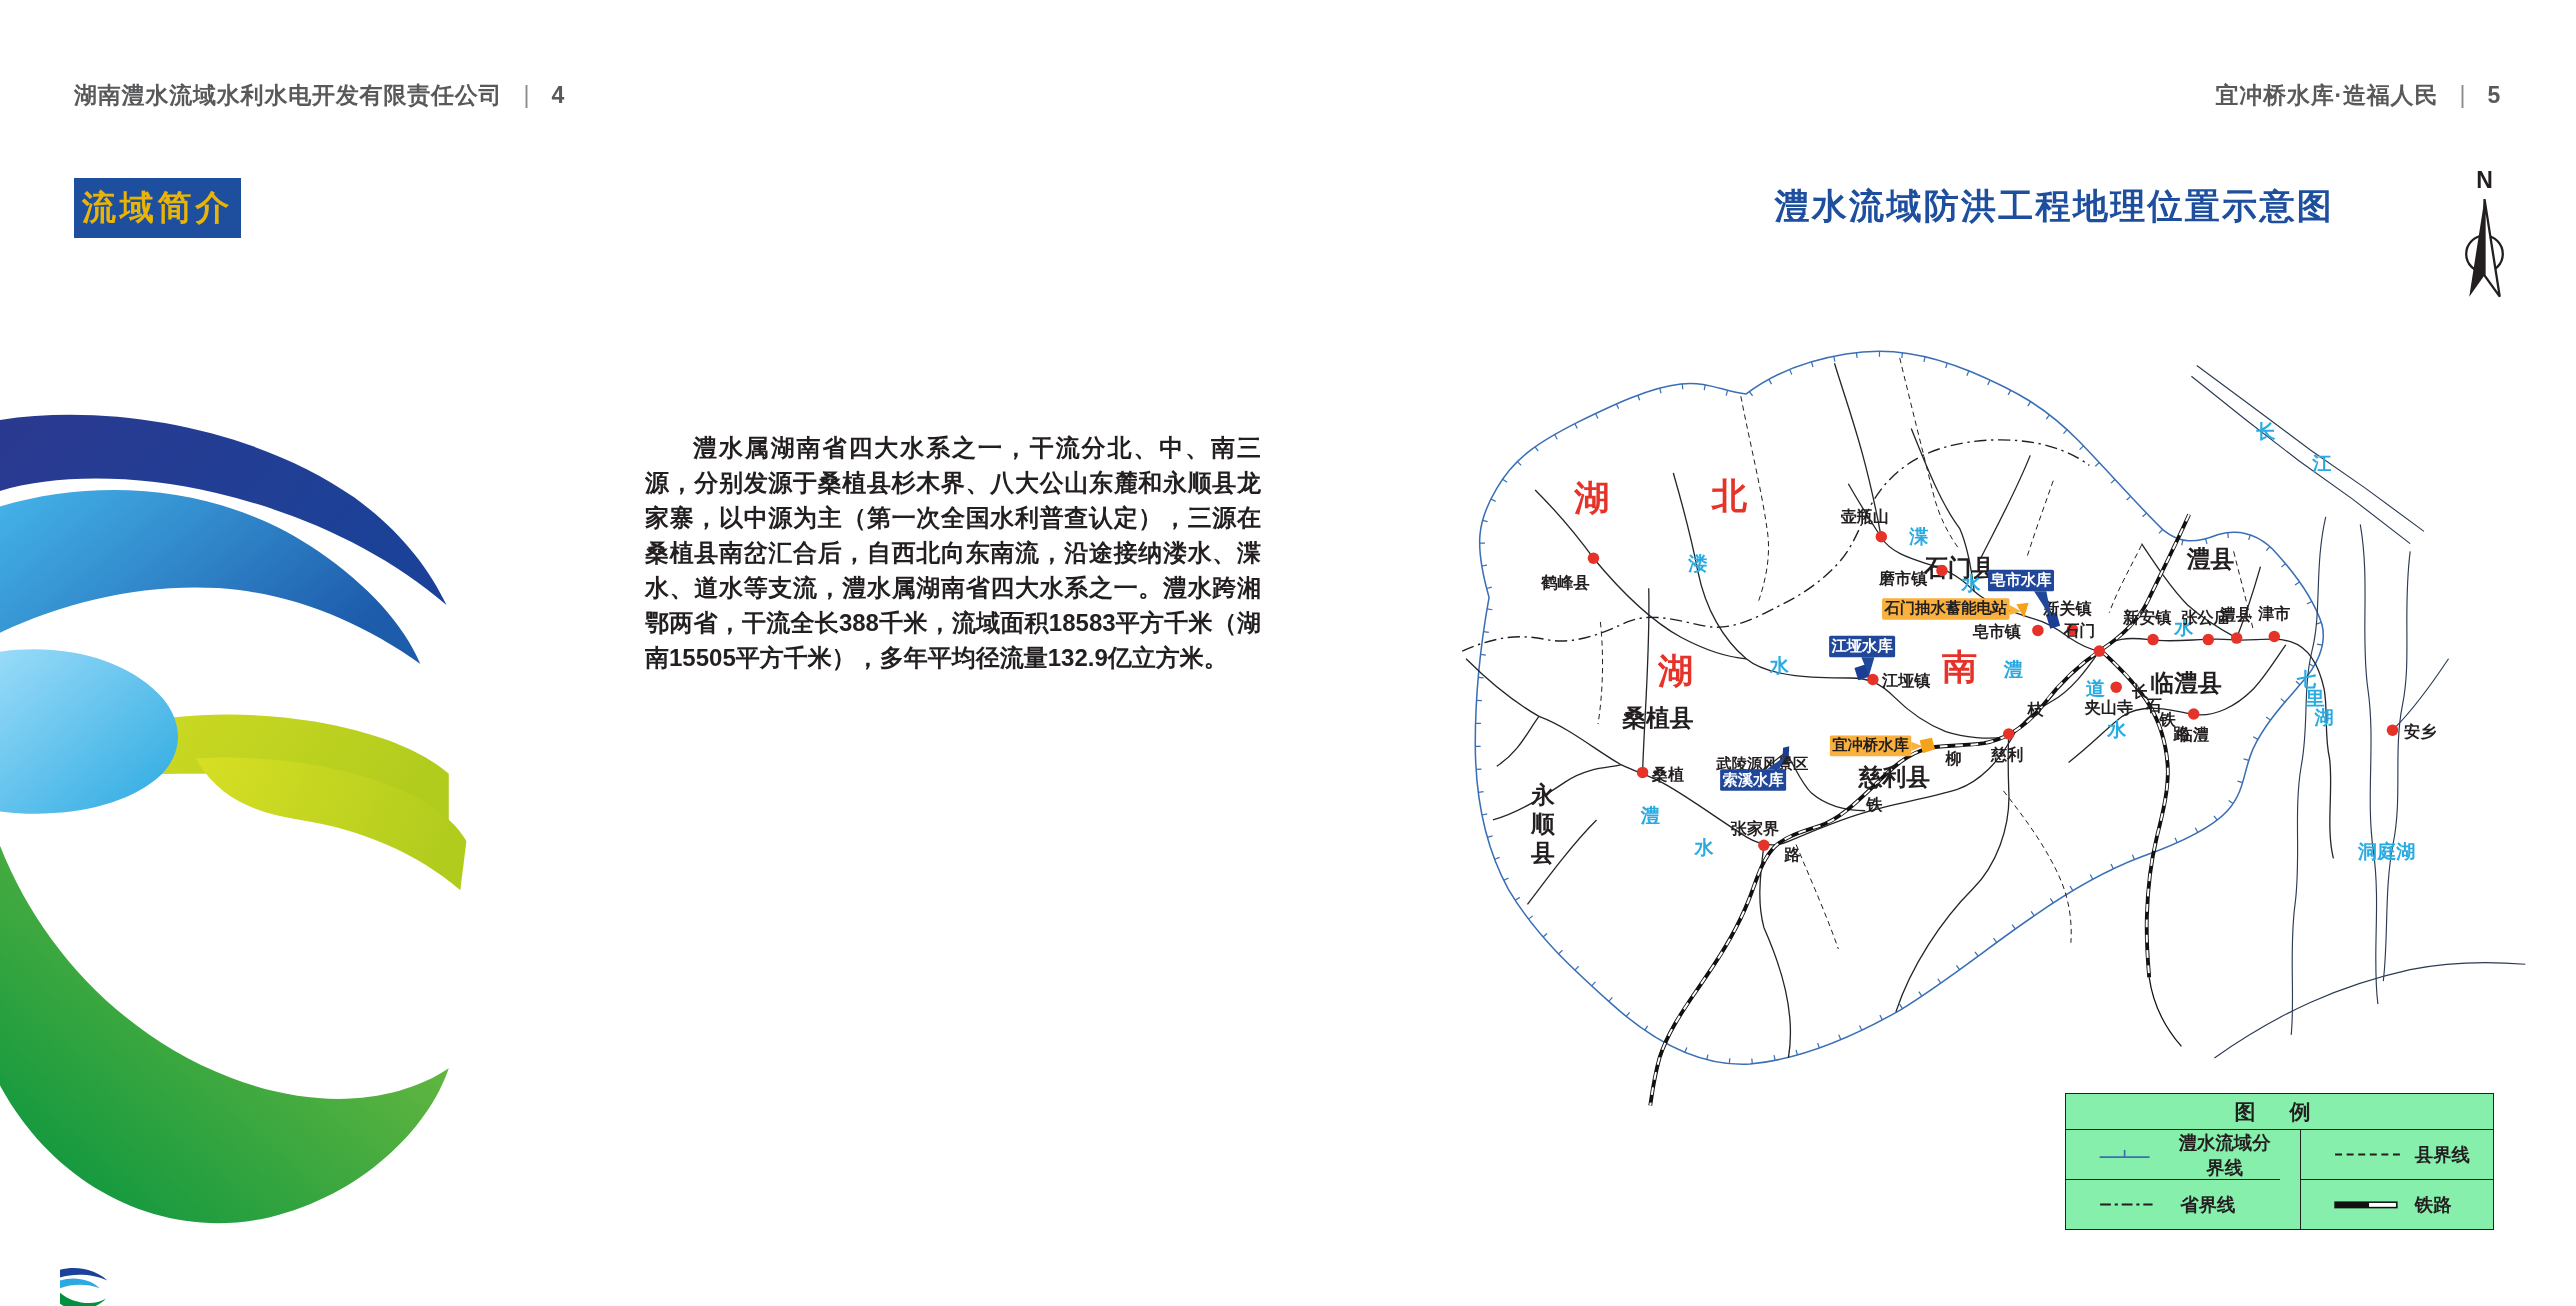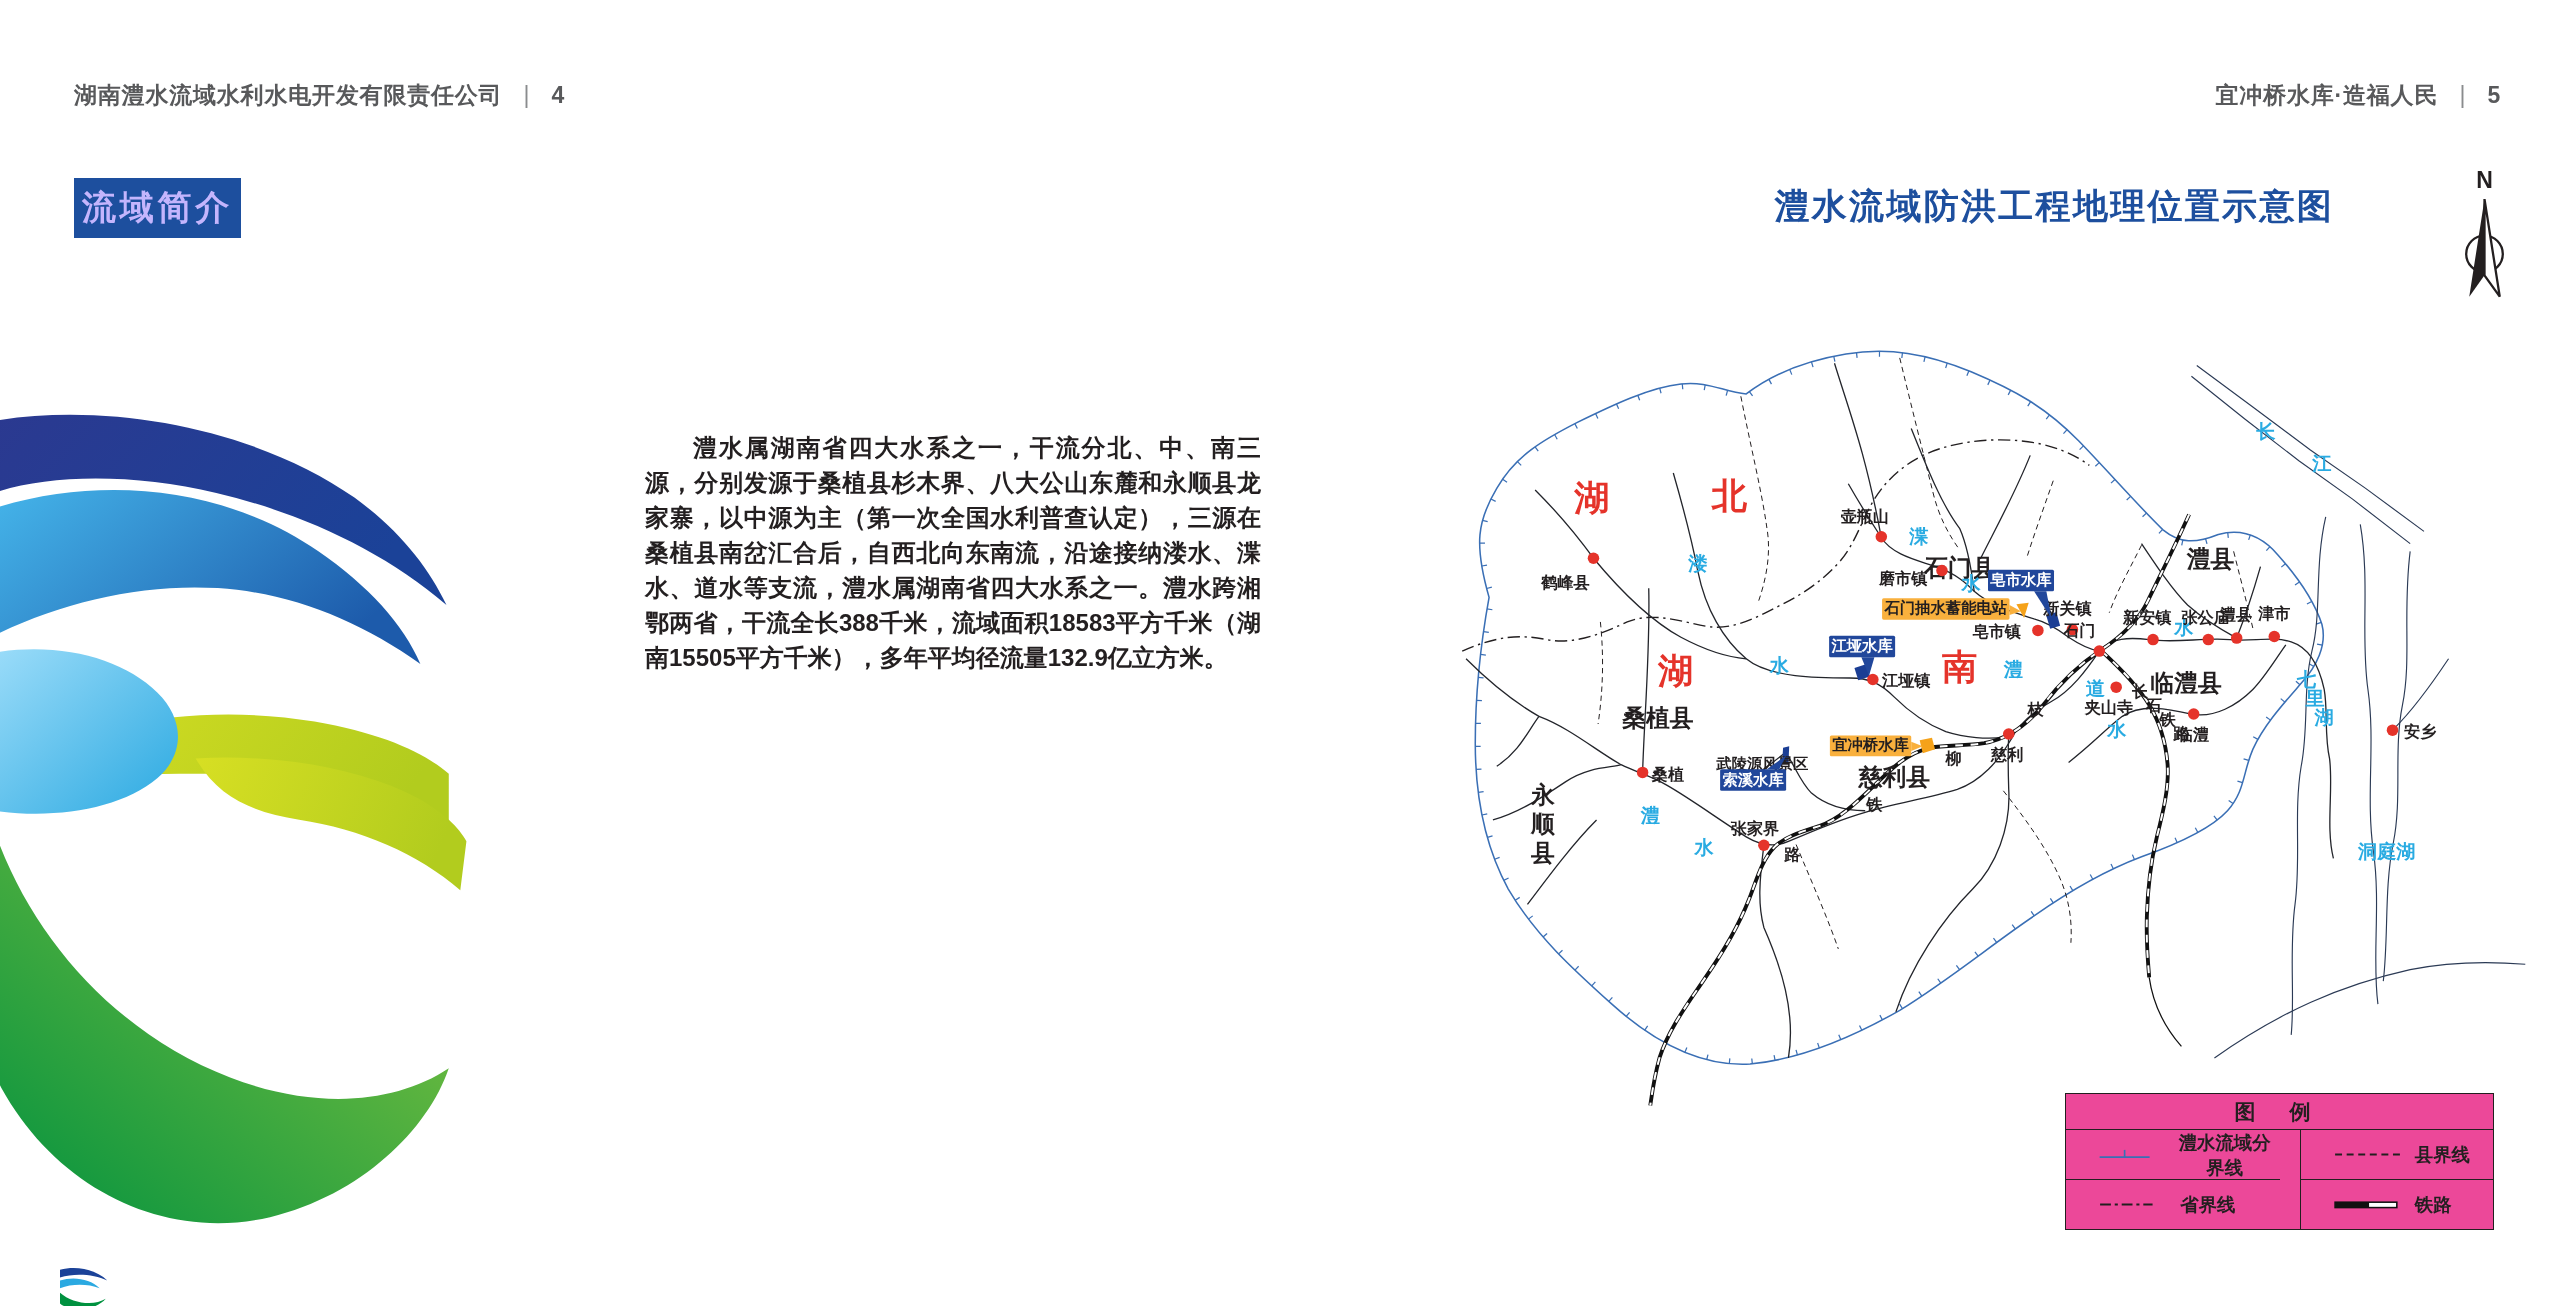--- a/index.html
+++ b/index.html
@@ -3,31 +3,31 @@
 <meta charset="utf-8">
 <style>
   html,body{margin:0;padding:0;background:#ffffff;}
   body{width:2576px;height:1306px;position:relative;overflow:hidden;
        font-family:"Liberation Sans","DejaVu Sans",sans-serif;color:#231f20;}
   .hdr{position:absolute;top:80px;font-size:23px;font-weight:bold;color:#58595b;letter-spacing:0.8px;}
   .hdr .sep{margin:0 14px;color:#8a8c8e;font-weight:normal;}
   #hdr-left{left:74px;}
   #hdr-right{right:75px;text-align:right;}
   #section-title{position:absolute;left:74px;top:178px;width:167px;height:60px;background:#1d4f9e;
-       color:#c4b5fd;font-size:34px;font-weight:bold;display:flex;align-items:center;justify-content:center;
+       color:#eab308;font-size:34px;font-weight:bold;display:flex;align-items:center;justify-content:center;
        letter-spacing:3.8px;}
   #body-text{position:absolute;left:645px;top:430px;width:616px;}
   #body-text p{margin:0 0 37px 0;font-size:24px;line-height:35px;font-weight:600;
        text-align:justify;text-indent:2em;color:#231f20;}
   #map-title{position:absolute;left:1697px;top:183px;width:637px;text-align:right;
        font-size:35px;font-weight:bold;color:#1d4f9e;letter-spacing:2.3px;}
   #compass{position:absolute;left:2454px;top:167px;}
   #compass .n{font-size:23px;font-weight:bold;color:#231f20;text-align:center;}
   #map-wrap{position:absolute;left:1420px;top:290px;}
-  #legend{position:absolute;left:2065px;top:1093px;width:427px;border:1.5px solid #231f20;background:#ec4899;}
+  #legend{position:absolute;left:2065px;top:1093px;width:427px;border:1.5px solid #231f20;background:#86efac;}
   #legend .lg-title{height:35px;border-bottom:1.5px solid #231f20;display:flex;align-items:center;
        justify-content:center;font-size:21px;font-weight:bold;letter-spacing:14px;}
   #legend .lg-grid{display:grid;grid-template-columns:1fr 1fr;text-align:center;}
   #legend .lg-cell{height:49px;display:flex;align-items:center;gap:12.3px;padding-left:31px;
        font-size:18.4px;font-weight:bold;}
   #legend .lg-cell.bl{border-left:1.5px solid #231f20;margin-left:20px;}
   #legend .lg-cell.bt{border-top:1.5px solid #231f20;}
   #corner-mark{position:absolute;left:60px;top:1265px;}
   svg text{font-family:"Liberation Sans","DejaVu Sans",sans-serif;}
 </style>

